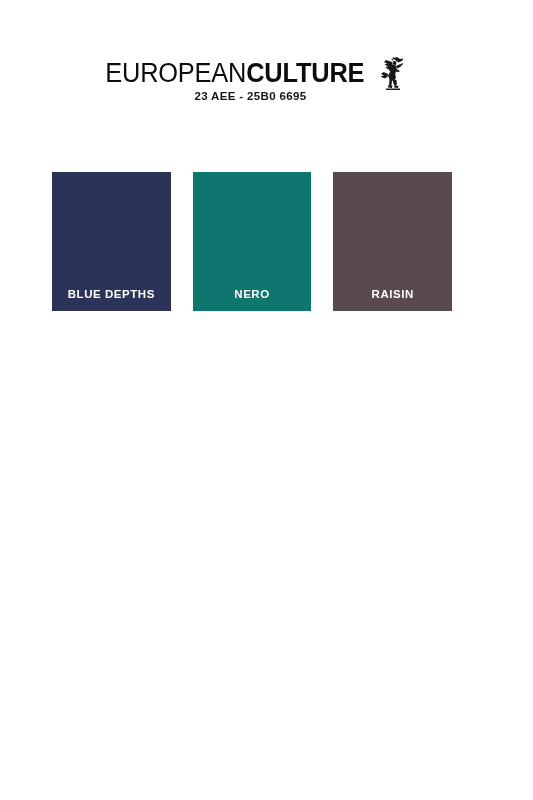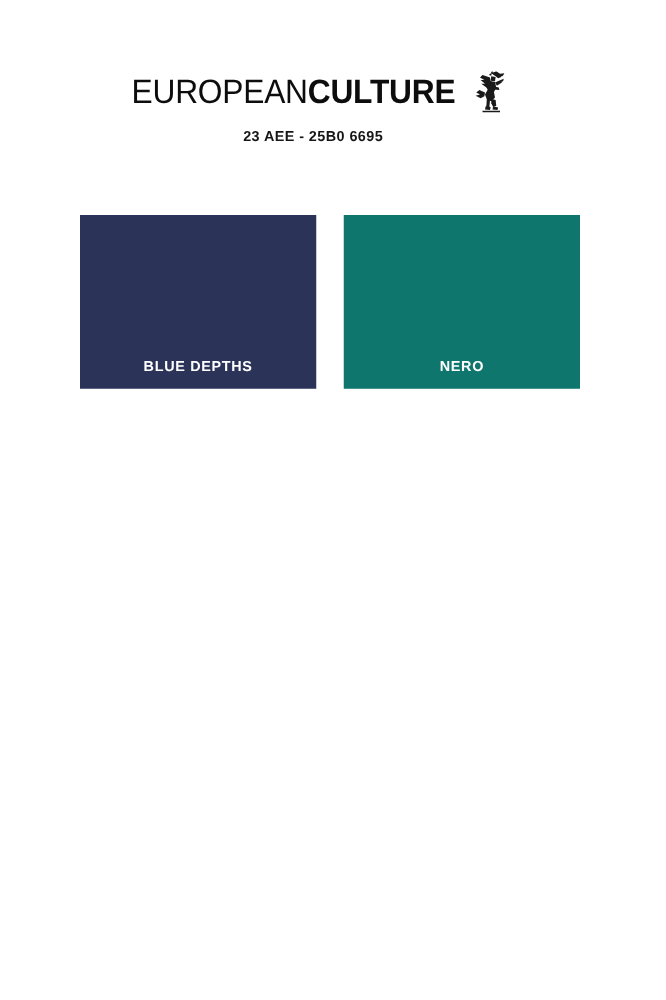--- a/index.html
+++ b/index.html
@@ -58,33 +58,32 @@
   }
 
   .crest {
     display: block;
     width: 26px;
     height: 33px;
     margin-top: -3px;
   }
 
   .ref-code {
-    margin-top: 14px;
     font-size: 11.5px;
     font-weight: 700;
     letter-spacing: 0.35px;
     color: #161616;
     text-align: center;
   }
 
   
   .swatch-row {
     position: absolute;
     top: 172px;
-    left: 64px;
+    left: 52px;
     width: 400px;
     height: 139px;
     display: flex;
     gap: 22px;
   }
 
   .swatch {
     position: relative;
     flex: 1 1 0;
     height: 100%;
@@ -158,16 +157,19 @@
   <div class="swatch-row">
 
     <div class="swatch" id="sw0" style="background: rgb(43, 51, 89);">
       <span class="swatch-label" style="color: rgb(255, 255, 255);">BLUE DEPTHS</span>
     </div>
 
     <div class="swatch" id="sw1" style="background: #0f766e;">
       <span class="swatch-label" style="color: rgb(255, 255, 255);">NERO</span>
     </div>
 
+    <div class="swatch" id="sw2" style="background: rgb(89, 74, 78);">
+      <span class="swatch-label" style="color: rgb(255, 255, 255);">RAISIN</span>
+    </div>
 
   </div>
 
 </div>
 
 </body></html>

